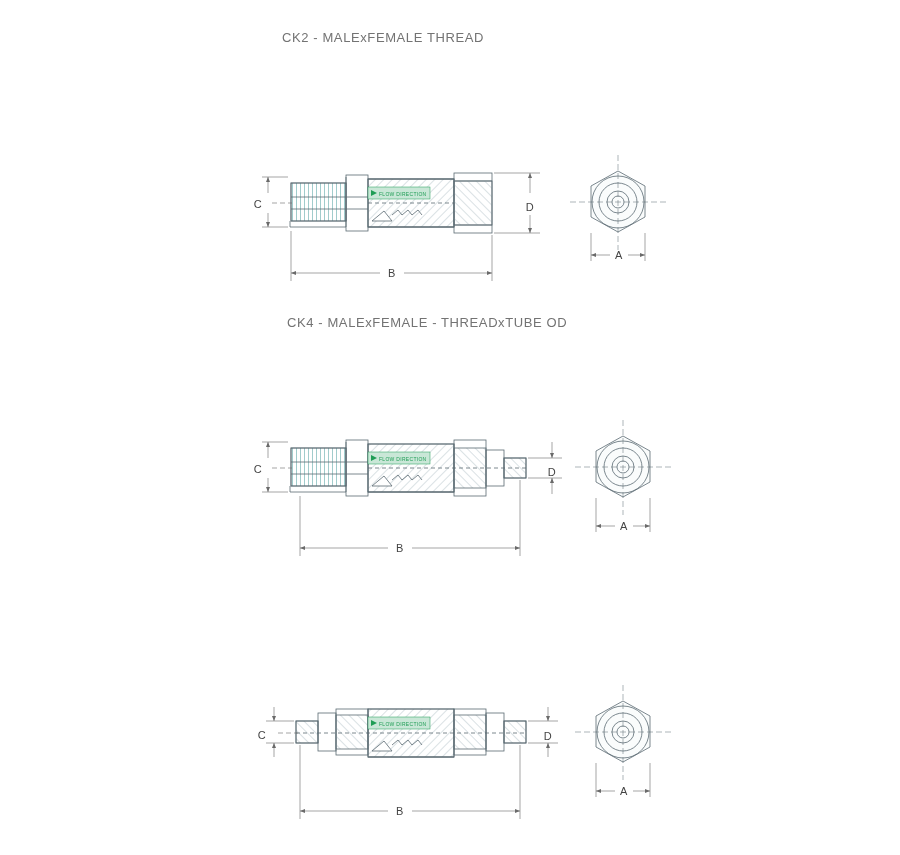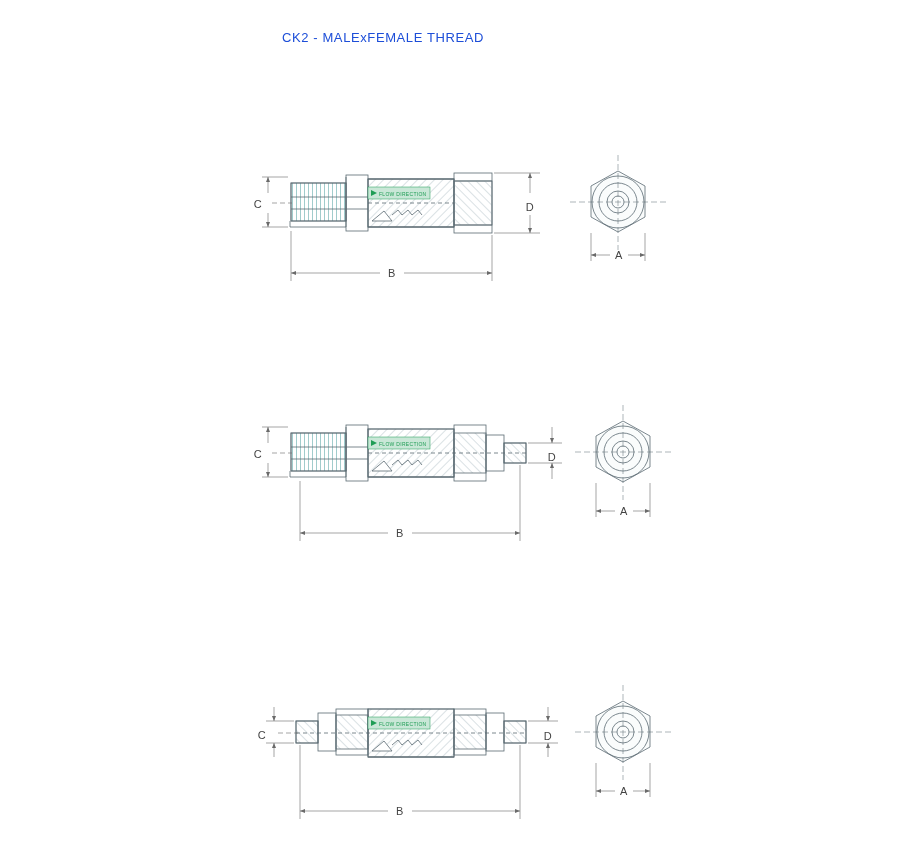--- a/index.html
+++ b/index.html
@@ -8,21 +8,21 @@
     background:#ffffff;
     font-family:"Liberation Sans", sans-serif;
     color:#3a3a3a;
     position:relative;
     overflow:hidden;
   }
   .section{position:absolute;left:0;width:900px;}
   .sec-title{
     font-size:13px;
     letter-spacing:0.6px;
-    color:#1d4ed8;
+    color:#737373;
     text-align:left;
     font-family:"Liberation Sans", sans-serif;
   }
   .drawing{position:relative;}
   svg{display:block;overflow:visible;}
   .dimtext{
     font-family:"Liberation Sans", sans-serif;
     font-size:11px;
     fill:#444;
     letter-spacing:0.5px;
@@ -135,20 +135,21 @@
         <line x1="628" y1="210" x2="645" y2="210"></line>
         <path d="M591 210 l5 -2 v4 z" fill="#6a6a6a" stroke="none"></path>
         <path d="M645 210 l-5 -2 v4 z" fill="#6a6a6a" stroke="none"></path>
       </g>
       <text class="dimtext" x="619" y="214" text-anchor="middle">A</text>
     </svg>
   </div>
 </div>
 
 <div class="section" style="top:315px;">
+  <div class="sec-title" style="margin-left:287px;">CK4 - MALExFEMALE - THREADxTUBE OD</div>
 
   <div class="drawing">
     <svg width="900" height="230" viewBox="0 0 900 230">
       <g stroke="#5a6a72" fill="none" stroke-width="0.8">
         <rect x="291" y="118" width="55" height="38" fill="url(#hatchV)"></rect>
         <rect x="291" y="118" width="55" height="38"></rect>
         <path d="M346 112 L346 162 L290 162 L290 156"></path>
         <rect x="346" y="110" width="22" height="56"></rect>
         <rect x="368" y="114" width="86" height="48" fill="url(#hatchA)"></rect>
         <rect x="368" y="114" width="86" height="48"></rect>

